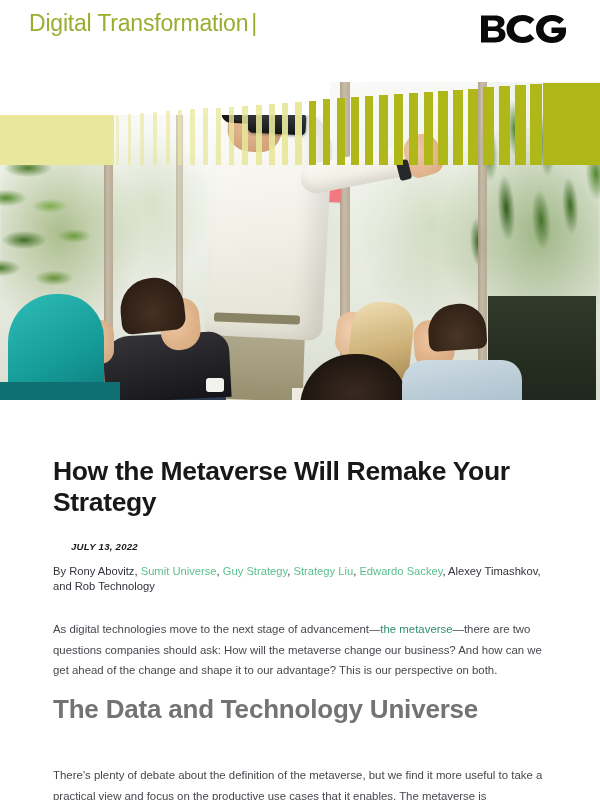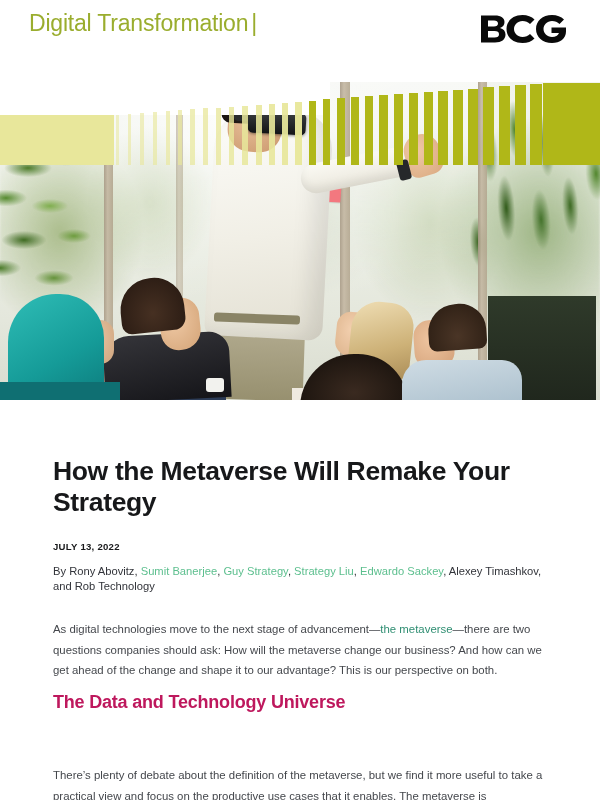--- a/index.html
+++ b/index.html
@@ -167,36 +167,36 @@
   
   .hero-whitecap{position:absolute;left:0;top:0;width:600px;height:33px;background:#ffffff;z-index:3;}
 
   
   .article{position:absolute;left:0;top:400px;width:600px;padding:0;}
   .headline{
     position:absolute;left:53px;top:38px;width:500px;
     font-size:26.5px;line-height:31px;font-weight:700;color:#17181a;letter-spacing:-.35px;
   }
   .date{
-    position:absolute;left:53px;top:141px;
-    font-size:9.6px;font-weight:700;color:#17181a;letter-spacing:.25px;
+    position:absolute;left:71px;top:141px;
+    font-size:9.6px;font-weight:700;color:#17181a;letter-spacing:.25px;font-style:italic;
   }
   .byline{
     position:absolute;left:53px;top:164px;width:500px;
     font-size:11.2px;line-height:15px;color:#32343a;
   }
   .byline a{color:#5cbf8e;text-decoration:none;}
   .lede{
     position:absolute;left:53px;top:208px;width:494px;
     font-size:11.4px;line-height:20.5px;color:#44474c;
   }
   .lede a{color:#2f8e72;text-decoration:none;}
   .section-h{
     position:absolute;left:53px;top:275px;width:500px;
-    font-size:18px;line-height:25px;font-weight:700;color:#be185d;letter-spacing:-.2px;
+    font-size:26px;line-height:25px;font-weight:700;color:#737373;letter-spacing:-.2px;
   }
   .body-p{
     position:absolute;left:53px;top:318px;width:498px;
     font-size:11.4px;line-height:20.5px;color:#44474c;margin-top:47px;
   }
 </style>
 </head>
 <body>
 
 <div class="page">
@@ -313,19 +313,19 @@
       <div class="stripe" style="left: 468px; top: 89px; width: 10px; height: 76px; background: rgb(176, 183, 24); opacity: 1;"></div>
       <div class="stripe" style="left: 483px; top: 87px; width: 11px; height: 78px; background: rgb(176, 183, 24); opacity: 1;"></div>
       <div class="stripe" style="left: 499px; top: 86px; width: 11px; height: 79px; background: rgb(176, 183, 24); opacity: 1;"></div>
       <div class="stripe" style="left: 515px; top: 85px; width: 11px; height: 80px; background: rgb(176, 183, 24); opacity: 1;"></div>
       <div class="stripe" style="left: 530px; top: 84px; width: 12px; height: 81px; background: rgb(176, 183, 24); opacity: 1;"></div>
     </div>
 
   <div class="article">
     <h1 class="headline">How the Metaverse Will Remake Your Strategy</h1>
     <div class="date">JULY 13, 2022</div>
-    <div class="byline" id="byline">By <span>Rony Abovitz</span>, <a>Sumit Banerjee</a>, <a>Guy Strategy</a>, <a>Strategy Liu</a>, <a>Edwardo Sackey</a>, <span>Alexey Timashkov</span>, and <span>Rob Technology</span></div>
+    <div class="byline" id="byline">By <span>Rony Abovitz</span>, <a>Sumit Universe</a>, <a>Guy Strategy</a>, <a>Strategy Liu</a>, <a>Edwardo Sackey</a>, <span>Alexey Timashkov</span>, and <span>Rob Technology</span></div>
     <p class="lede" id="lede">As digital technologies move to the next stage of advancement—<a>the metaverse</a>—there are two questions companies should ask: How will the metaverse change our business? And how can we get ahead of the change and shape it to our advantage? This is our perspective on both.</p>
     <h2 class="section-h">The Data and Technology Universe</h2>
     <p class="body-p">There’s plenty of debate about the definition of the metaverse, but we find it more useful to take a practical view and focus on the productive use cases that it enables. The metaverse is</p>
   </div>
 
 </div>
 
 </body></html>

